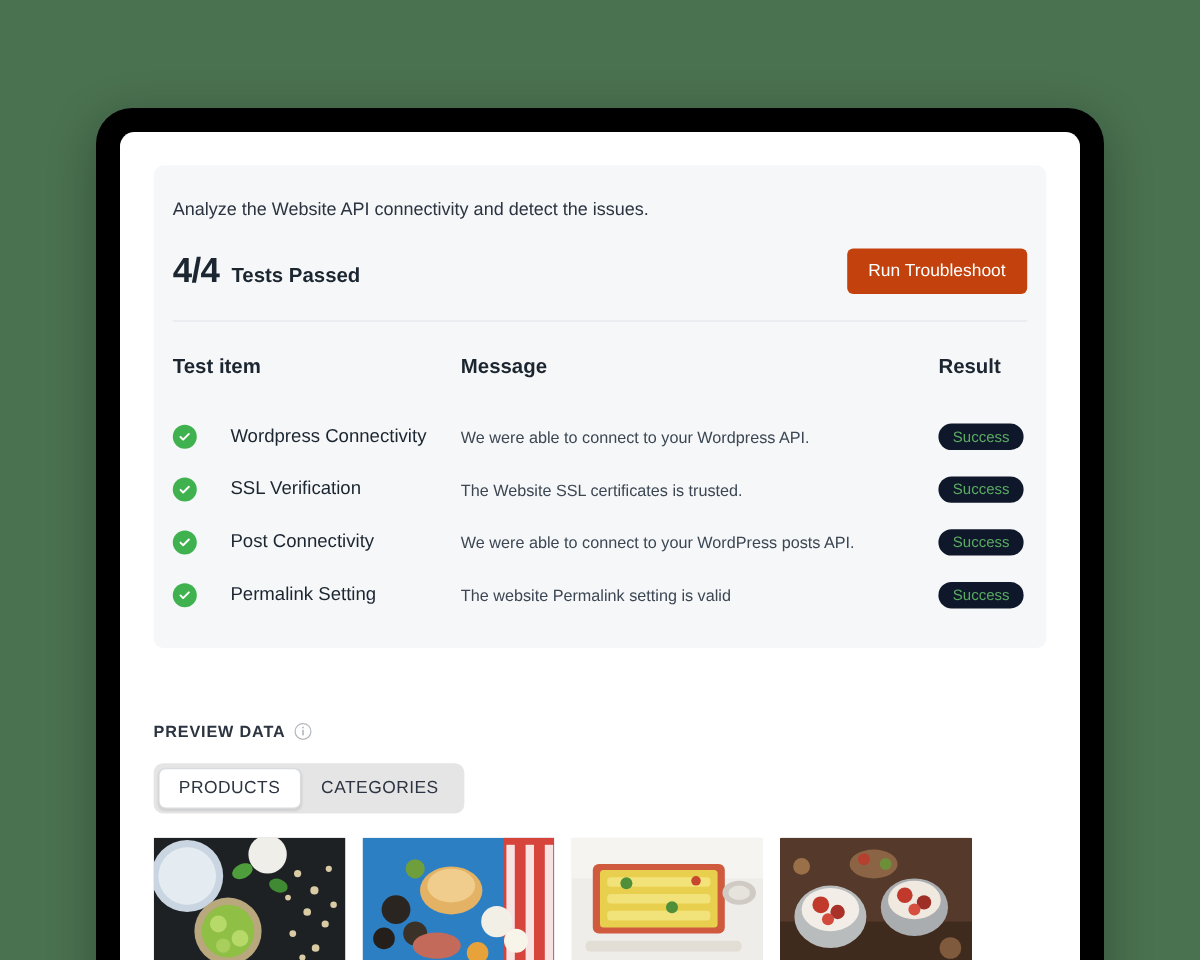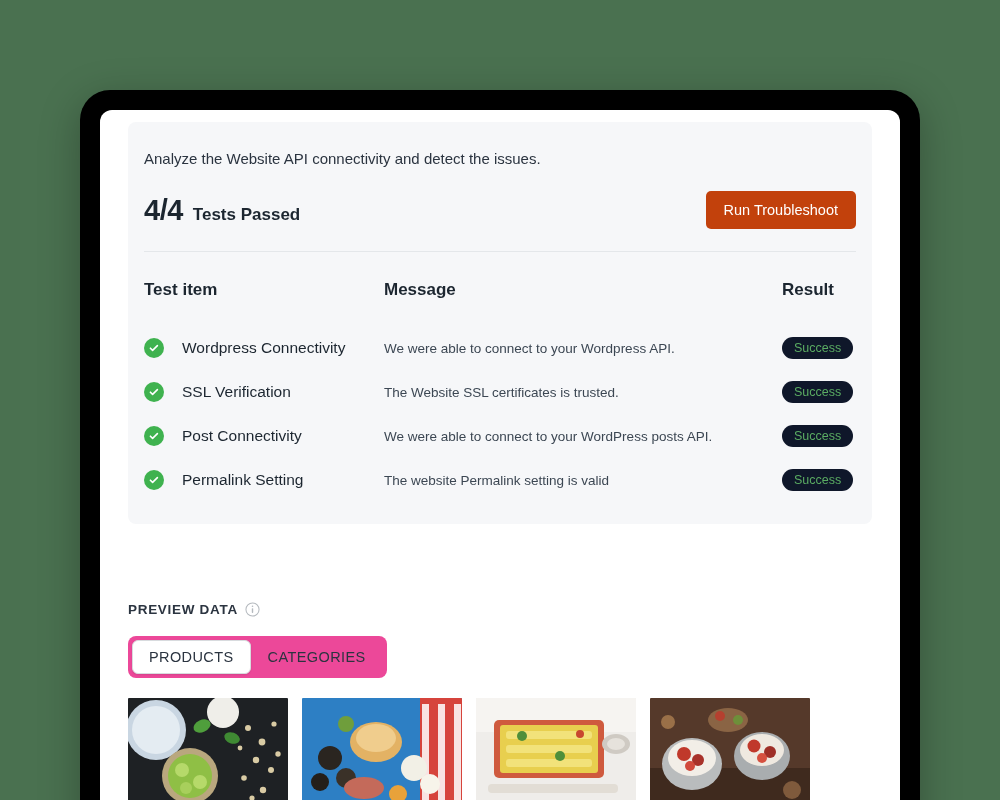--- a/index.html
+++ b/index.html
@@ -37,21 +37,21 @@
     height: 740px;
     background: #ffffff;
     border-radius: 12px 12px 0 0;
     overflow: hidden;
   }
 
   
   .results-panel {
     position: absolute;
     left: 28px;
-    top: 12px;
+    top: 28px;
     width: 744px;
     background: #f6f7f9;
     border-radius: 8px;
     padding: 26px 16px 22px 16px;
   }
 
   .panel-intro {
     font-size: 15px;
     color: #2b3440;
     padding: 0 0 0 0;
@@ -124,21 +124,21 @@
   .col-result { width: 106px; text-align: left; }
 
   .results-table td {
     padding: 11px 0;
     vertical-align: middle;
   }
 
   .item-cell {
     display: flex;
     align-items: center;
-    gap: 18px;
+    gap: 28px;
   }
 
   .check-icon {
     width: 20px;
     height: 20px;
     flex: 0 0 20px;
     border-radius: 50%;
     background: #3fb24f;
     display: flex;
     align-items: center;
@@ -192,21 +192,21 @@
     width: 15px;
     height: 15px;
     display: block;
     color: #b4b9be;
   }
 
   
   .segmented {
     display: inline-flex;
     align-items: center;
-    background: #ec4899;
+    background: #e5e5e5;
     border-radius: 8px;
     padding: 4px;
     margin-top: 19px;
   }
 
   .seg-btn {
     font-family: "Liberation Sans", sans-serif;
     font-size: 14.5px;
     letter-spacing: 0.4px;
     color: #2b3440;

